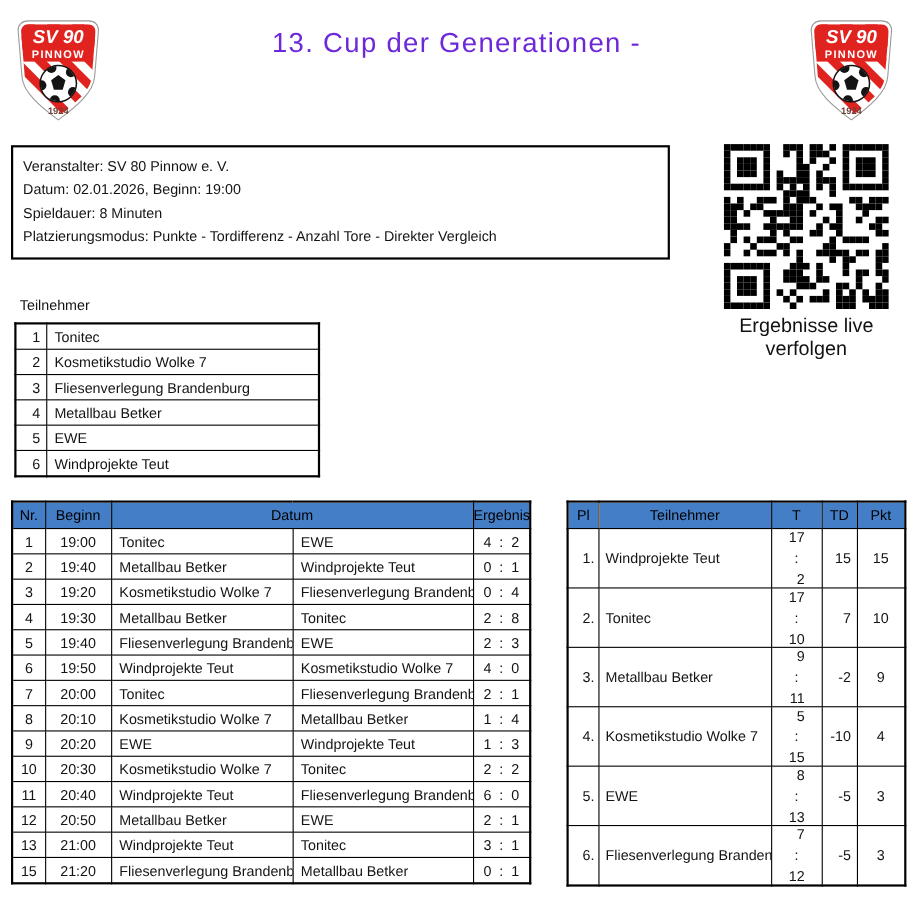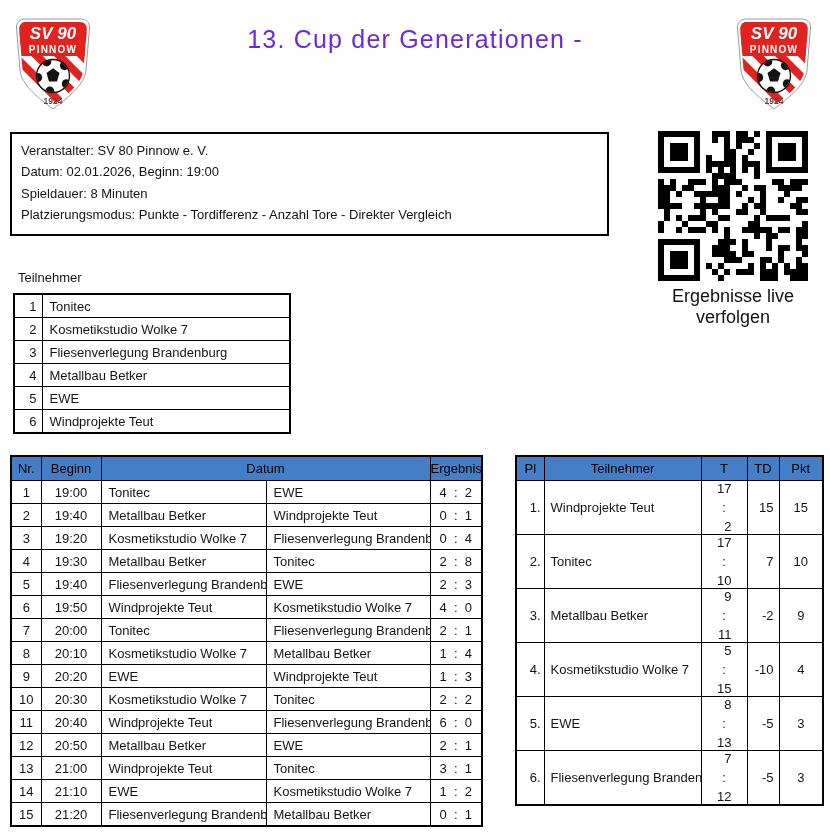--- a/index.html
+++ b/index.html
@@ -667,33 +667,20 @@
           <td class="team">Tonitec</td>
           <td>
             <div class="score">
               <span>3</span>
               <span>:</span>
               <span>1</span>
             </div>
           </td>
         </tr>
 
-        <tr>
-          <td class="c">14</td>
-          <td class="c">21:10</td>
-          <td class="team">EWE</td>
-          <td class="team">Kosmetikstudio Wolke 7</td>
-          <td>
-            <div class="score">
-              <span>1</span>
-              <span>:</span>
-              <span>2</span>
-            </div>
-          </td>
-        </tr>
 
         <tr>
           <td class="c">15</td>
           <td class="c">21:20</td>
           <td class="team">Fliesenverlegung Brandenburg</td>
           <td class="team">Metallbau Betker</td>
           <td>
             <div class="score">
               <span>0</span>
               <span>:</span>

